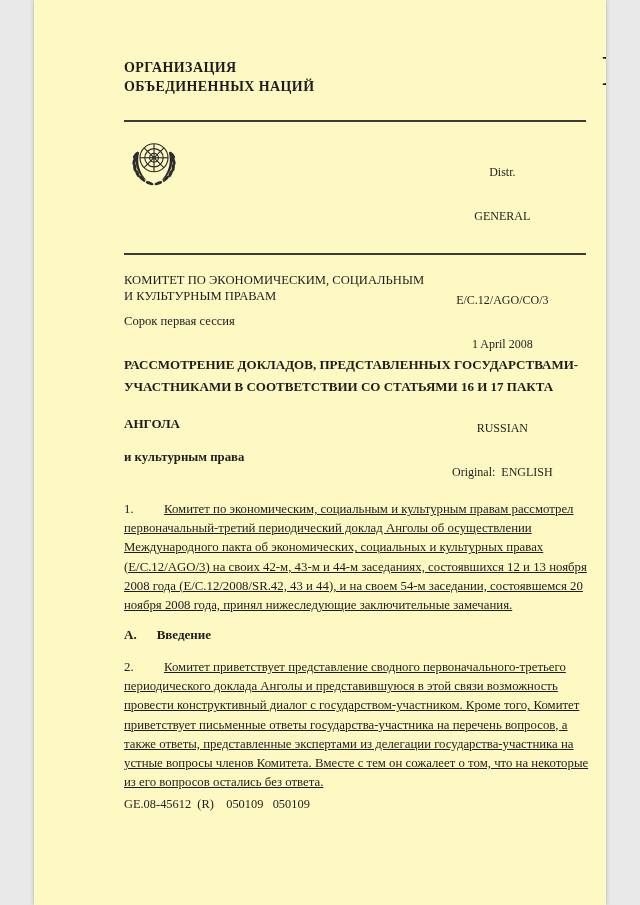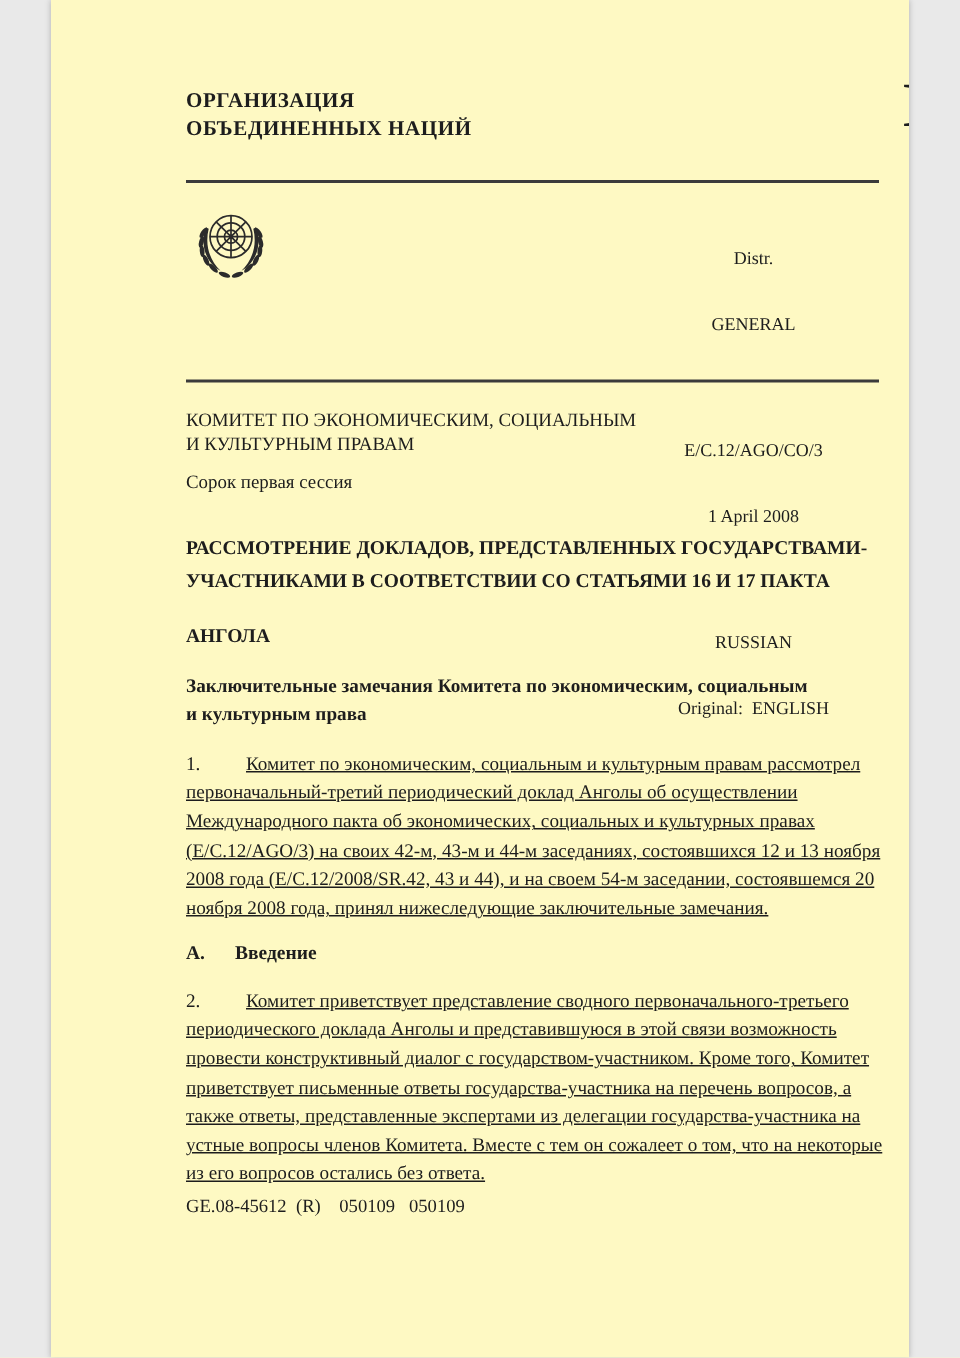--- a/index.html
+++ b/index.html
@@ -122,21 +122,20 @@
   </div>
 
   <div class="centered doc-title">
     <div>РАССМОТРЕНИЕ ДОКЛАДОВ, ПРЕДСТАВЛЕННЫХ ГОСУДАРСТВАМИ-</div>
     <div>УЧАСТНИКАМИ В СООТВЕТСТВИИ СО СТАТЬЯМИ 16 И 17 ПАКТА</div>
   </div>
 
   <div class="centered country">АНГОЛА</div>
 
   <div class="centered subtitle">
-    <div>Заключительные замечания Комитета по экономическим, социальным</div>
     <div>и культурным права</div>
   </div>
 
   <div class="para para1">
     <span class="pnum">1.</span><span>Комитет по экономическим, социальным и культурным правам рассмотрел первоначальный-третий периодический доклад Анголы об осуществлении Международного пакта об экономических, социальных и культурных правах (E/C.12/AGO/3) на своих 42-м, 43-м и 44-м заседаниях, состоявшихся 12 и 13 ноября 2008 года (E/C.12/2008/SR.42, 43 и 44), и на своем 54-м заседании, состоявшемся 20 ноября 2008 года, принял нижеследующие заключительные замечания.</span>
   </div>
 
   <div class="centered section-heading">
     <span class="label">A.</span><span>Введение</span>
   </div>

